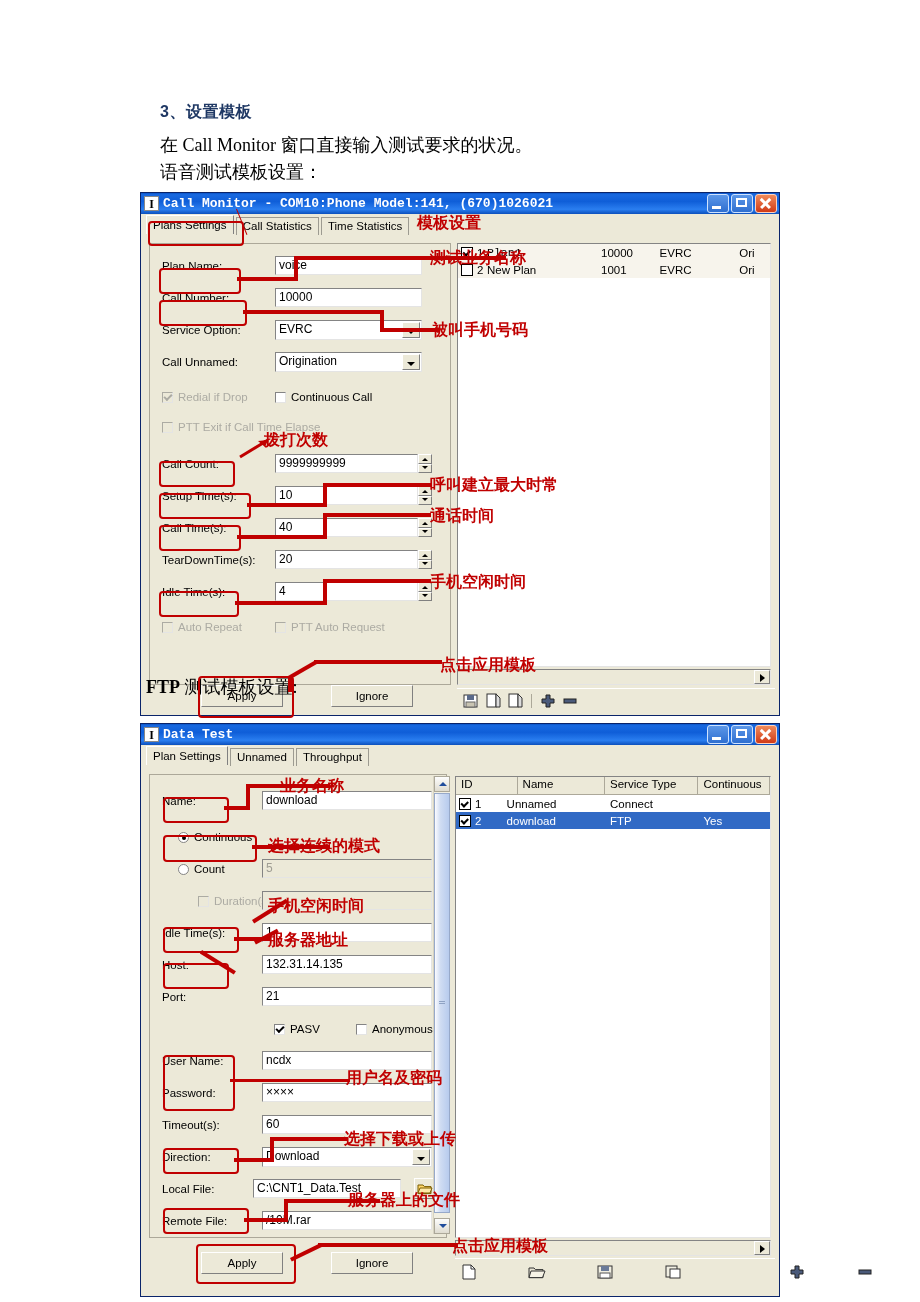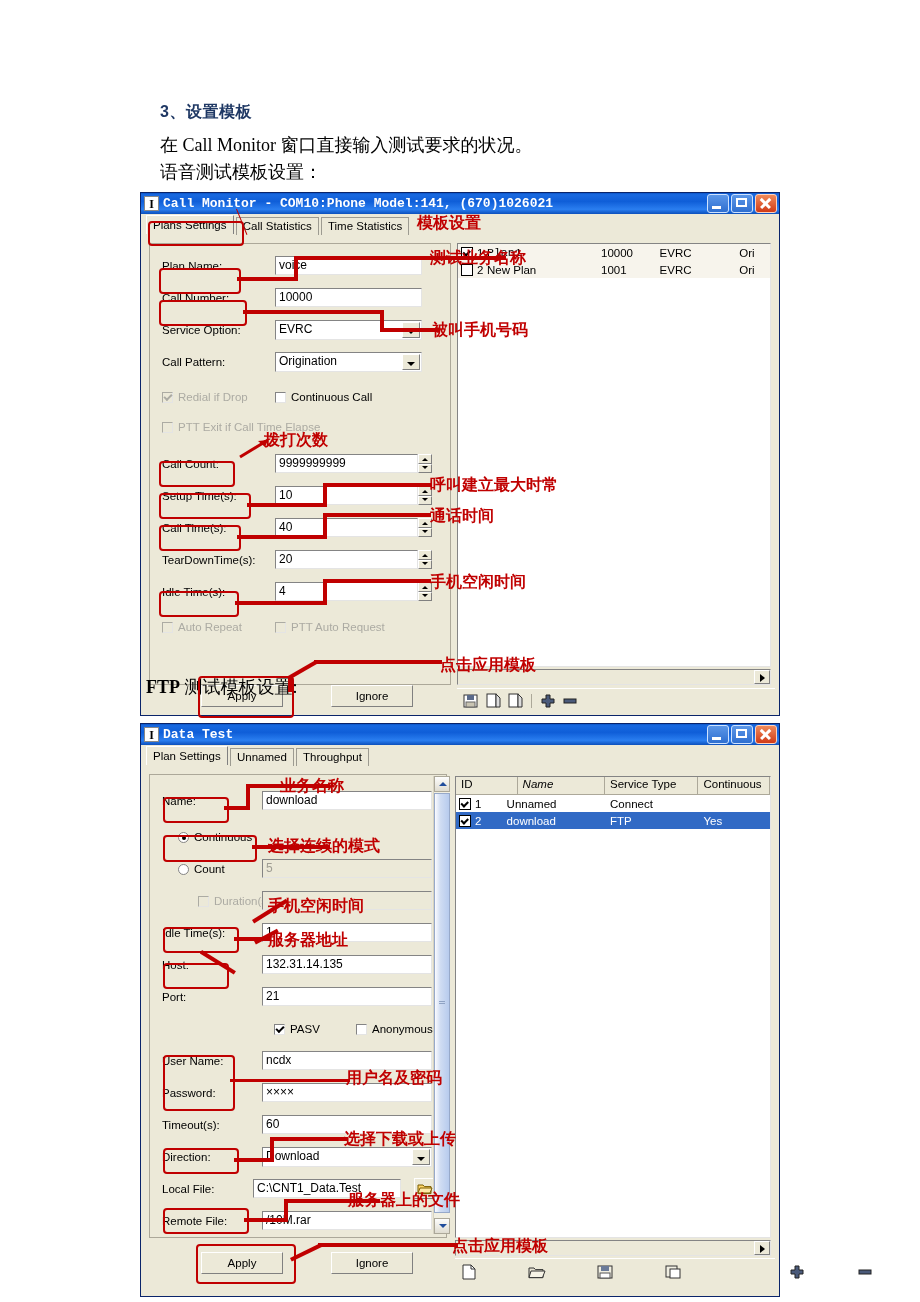--- a/index.html
+++ b/index.html
@@ -155,21 +155,21 @@
 
       <div class="lbl" style="left:12px;top:48px;">Call Number:</div>
       <div class="fld" style="left:125px;top:44px;width:147px;height:19px;">10000</div>
 
       <div class="lbl" style="left:12px;top:80px;">Service Option:</div>
       <div class="combo" style="left:125px;top:76px;width:147px;height:20px;">
         <span class="ctext">EVRC</span>
         <span class="carrow"></span>
       </div>
 
-      <div class="lbl" style="left:12px;top:112px;">Call Pattern:</div>
+      <div class="lbl" style="left:12px;top:112px;">Call Unnamed:</div>
       <div class="combo" style="left:125px;top:108px;width:147px;height:20px;">
         <span class="ctext">Origination</span>
         <span class="carrow"></span>
       </div>
 
       <div class="chk dis on" style="left:12px;top:147px;">Redial if Drop</div>
       <div class="chk" style="left:125px;top:147px;">Continuous Call</div>
       <div class="chk dis" style="left:12px;top:177px;">PTT Exit if Call Time Elapse</div>
 
       <div class="lbl" style="left:12px;top:214px;">Call Count:</div>
@@ -413,21 +413,21 @@
       <div class="thumb" style="top:17px;height:420px;"></div>
       <div class="ar b"></div>
     </div>
 
     <div class="btn" style="left:60px;top:528px;width:82px;height:22px;">Apply</div>
     <div class="btn" style="left:190px;top:528px;width:82px;height:22px;">Ignore</div>
 
     <div class="lv" style="left:314px;top:52px;width:316px;height:462px;">
       <div class="lvhead">
         <div style="width:62px;">ID</div>
-        <div style="width:88px;font-style:italic;">Name</div>
+        <div style="width:88px;">Name</div>
         <div style="width:94px;">Service Type</div>
         <div style="width:72px;">Continuous</div>
       </div>
       <div class="lvrow">
         <div class="c idc" style="width:62px;">
             <span class="lvbox on"></span>
             <span>1</span>
           </div>
         <div class="c" style="width:88px;margin-left:-16px;">Unnamed</div>
         <div class="c" style="width:94px;margin-left:16px;">Connect</div>

